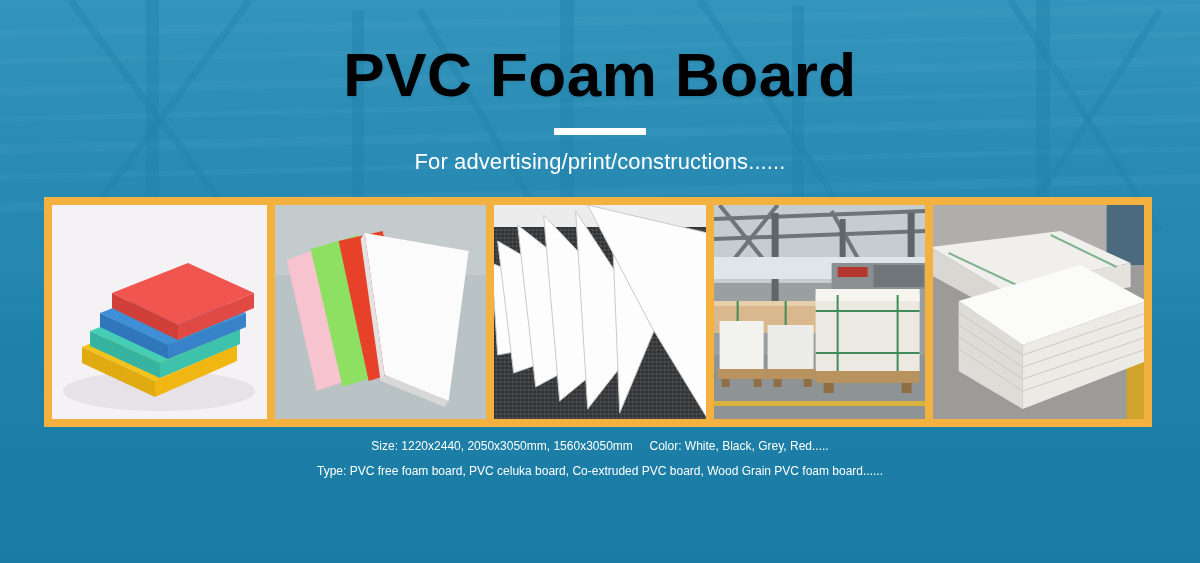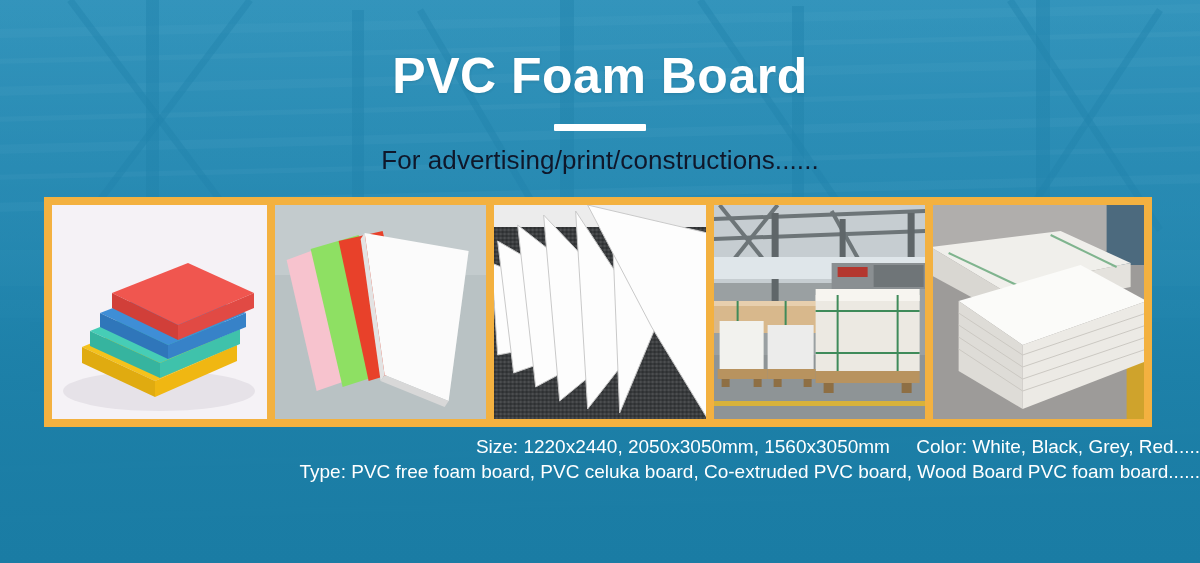--- a/index.html
+++ b/index.html
@@ -18,29 +18,29 @@
   .bg-photo{position:absolute;inset:0;opacity:.34;}
   .bg-photo svg{display:block;width:100%;height:100%;}
   .bg-veil{
     position:absolute;inset:0;
     background:linear-gradient(180deg,rgba(30,132,173,.30) 0%,rgba(30,130,171,.55) 42%,rgba(27,126,166,.86) 72%,rgba(26,124,164,.97) 100%);
   }
 
   
   .header{position:absolute;left:0;right:0;top:42px;text-align:center;z-index:6;}
   .title{
-    font-size:50px;font-weight:700;color:#ffffff;letter-spacing:.5px;
-    line-height:1.05;margin:8px;
+    font-size:62px;font-weight:700;color:#000000;letter-spacing:.5px;
+    line-height:1.05;margin:0;
     text-shadow:0 1px 3px rgba(0,0,0,.12);
   }
   .rule{
     width:92px;height:7px;background:#ffffff;margin:21px auto 0;border-radius:1px;
   }
   .subtitle{
-    margin:14px 0 8px;font-size:26px;font-weight:400;color:#0f172a;letter-spacing:.1px;
+    margin:14px 0 8px;font-size:22px;font-weight:400;color:#ffffff;letter-spacing:.1px;
   }
 
   
   .frame{
     position:absolute;left:44px;top:197px;width:1108px;height:230px;
     background:#f3b140;z-index:6;box-sizing:border-box;
     padding:8px;display:flex;gap:8px;
   }
   .panel{position:relative;overflow:hidden;background:#cfd4d6;}
   .panel svg{display:block;width:100%;height:100%;}
@@ -48,21 +48,21 @@
   .p2{flex:1 1 0;}
   .p3{flex:1 1 0;}
   .p4{flex:1 1 0;}
   .p5{flex:1 1 0;}
 
   
   .specs{
     position:absolute;left:0;right:0;top:434px;z-index:6;text-align:center;
     color:#ffffff;
   }
-  .spec-line{font-size:19px;line-height:25px;white-space:pre;font-weight:400;text-align:right;}
+  .spec-line{font-size:12px;line-height:25px;white-space:pre;font-weight:400;}
 </style>
 </head>
 <body>
 
 <div class="banner">
 
   <div class="bg-base"></div>
 
   <div class="bg-photo">
     <svg viewBox="0 0 1200 563" preserveAspectRatio="none">
@@ -286,16 +286,16 @@
           <path d="M92 174 L216 132"></path>
             <path d="M92 186 L216 144"></path>
         </g>
       </svg>
     </div>
 
   </div>
 
   <div class="specs">
     <div class="spec-line">Size: 1220x2440, 2050x3050mm, 1560x3050mm     Color: White, Black, Grey, Red.....</div>
-    <div class="spec-line">Type: PVC free foam board, PVC celuka board, Co-extruded PVC board, Wood Board PVC foam board......</div>
+    <div class="spec-line">Type: PVC free foam board, PVC celuka board, Co-extruded PVC board, Wood Grain PVC foam board......</div>
   </div>
 
 </div>
 
 </body></html>

